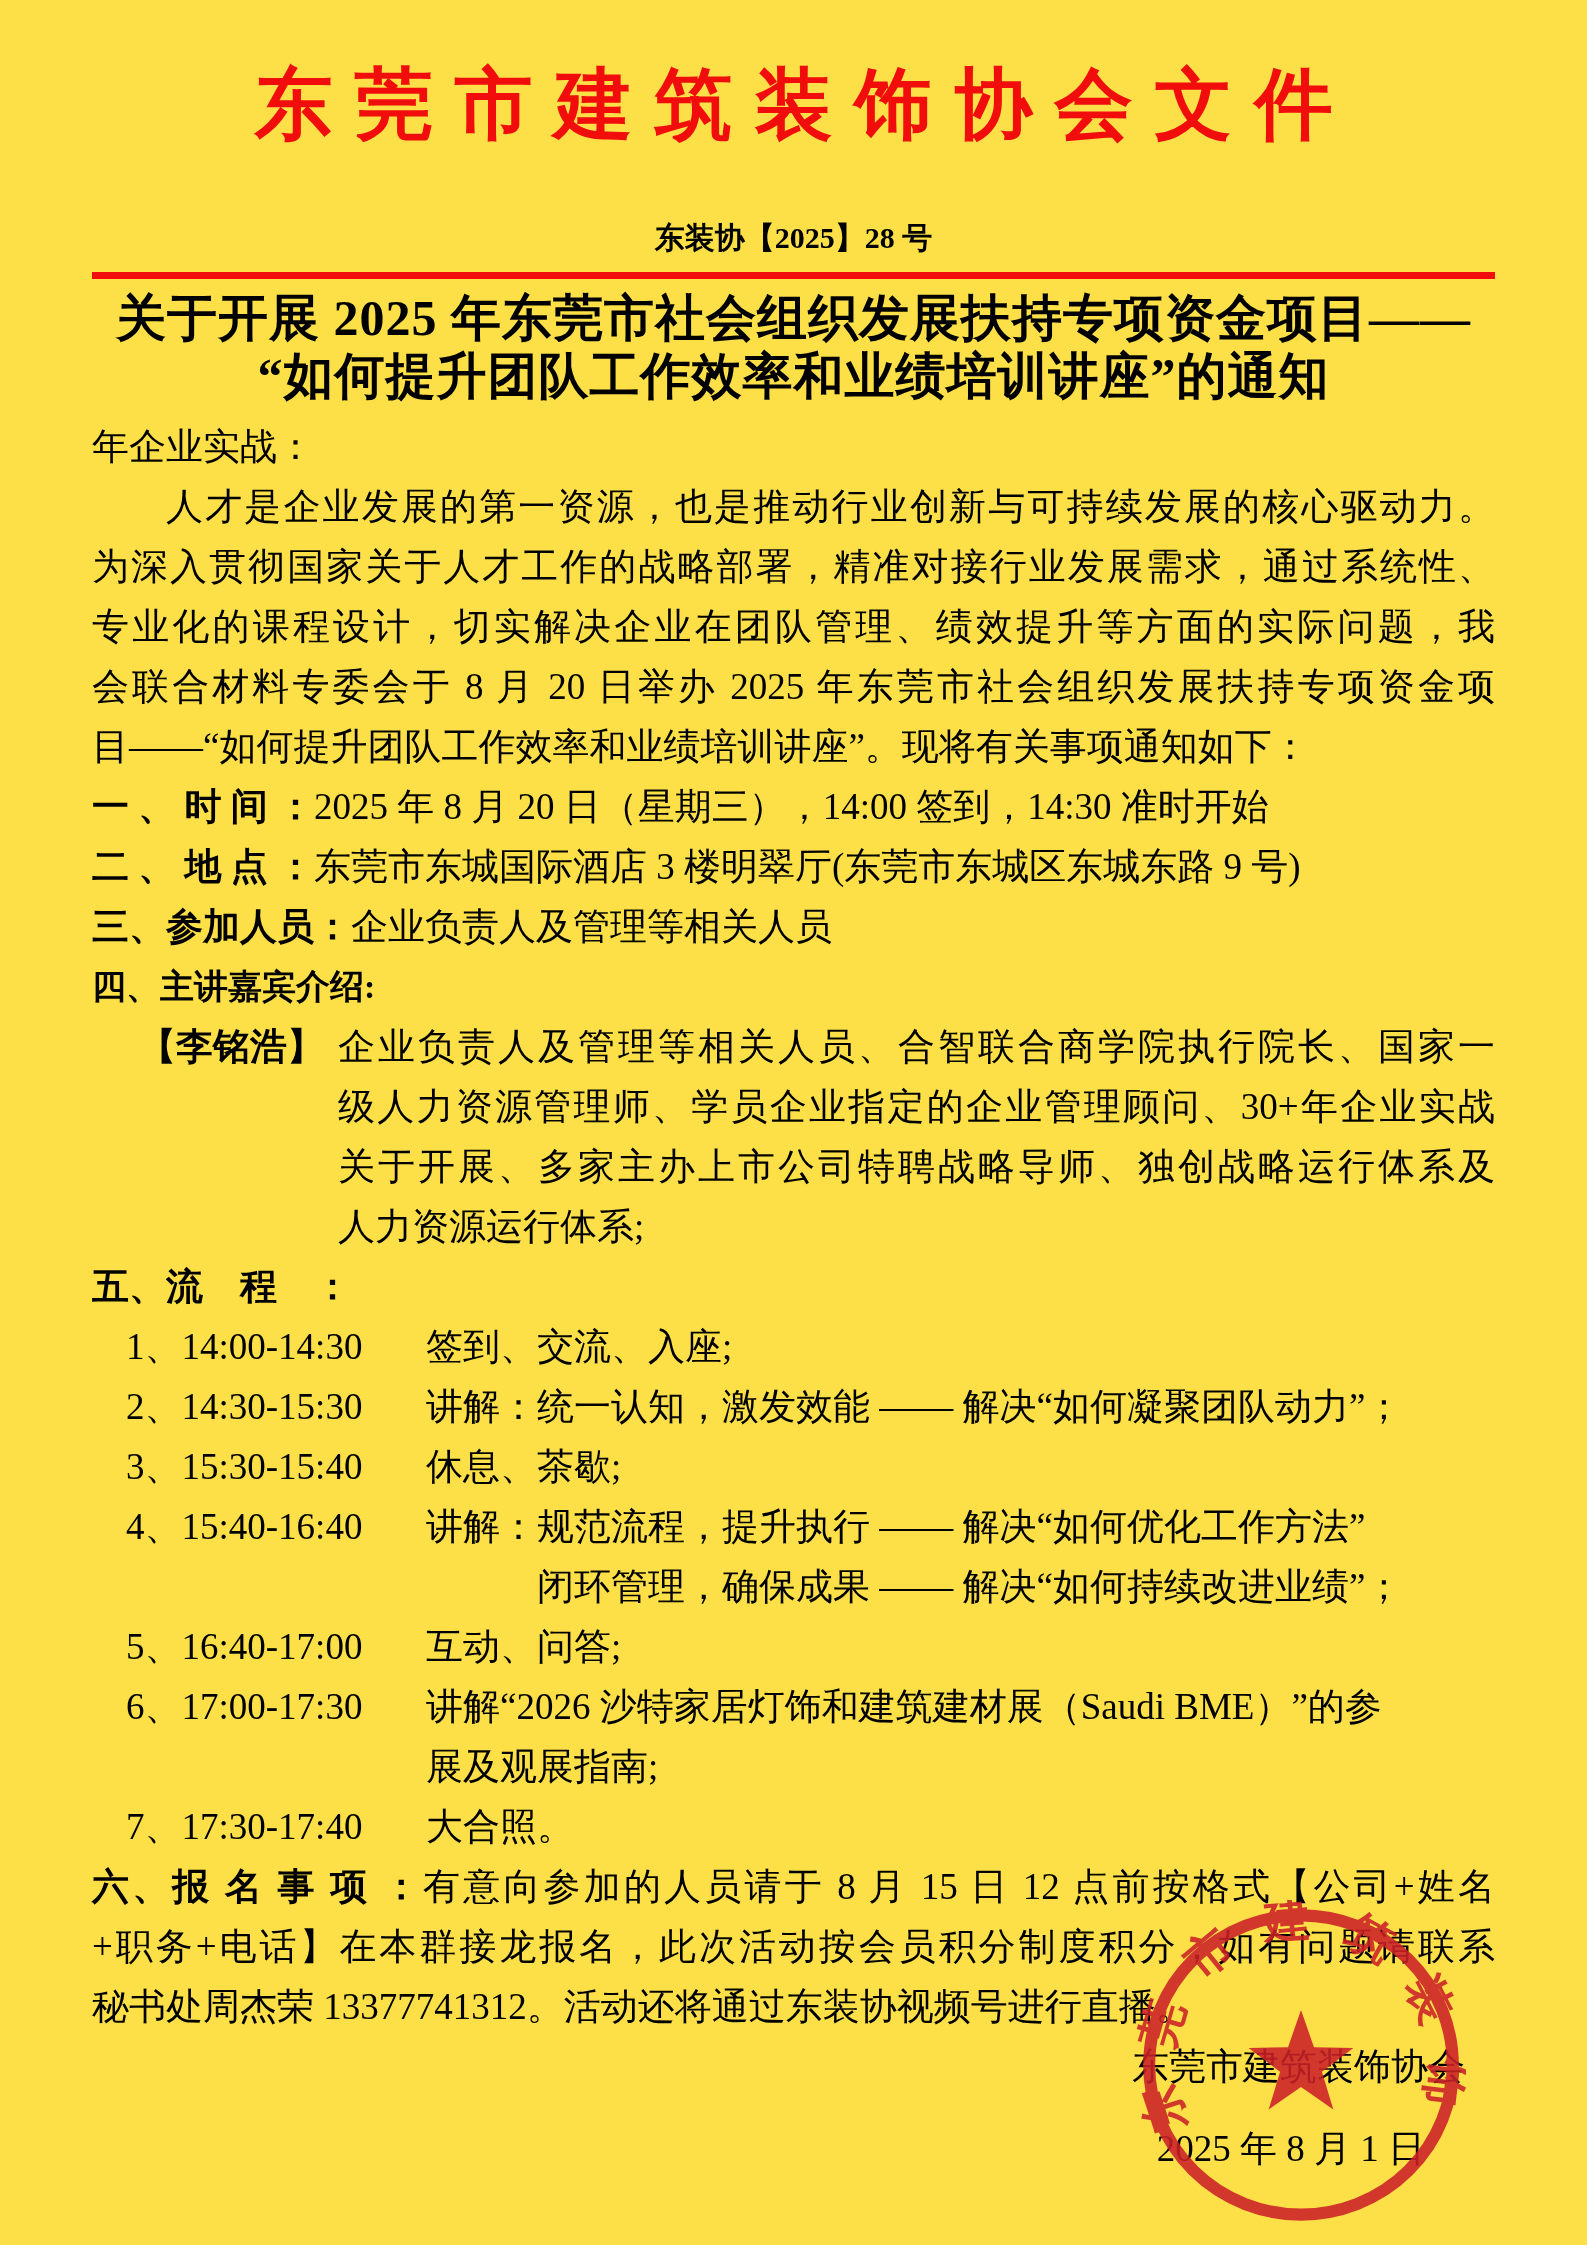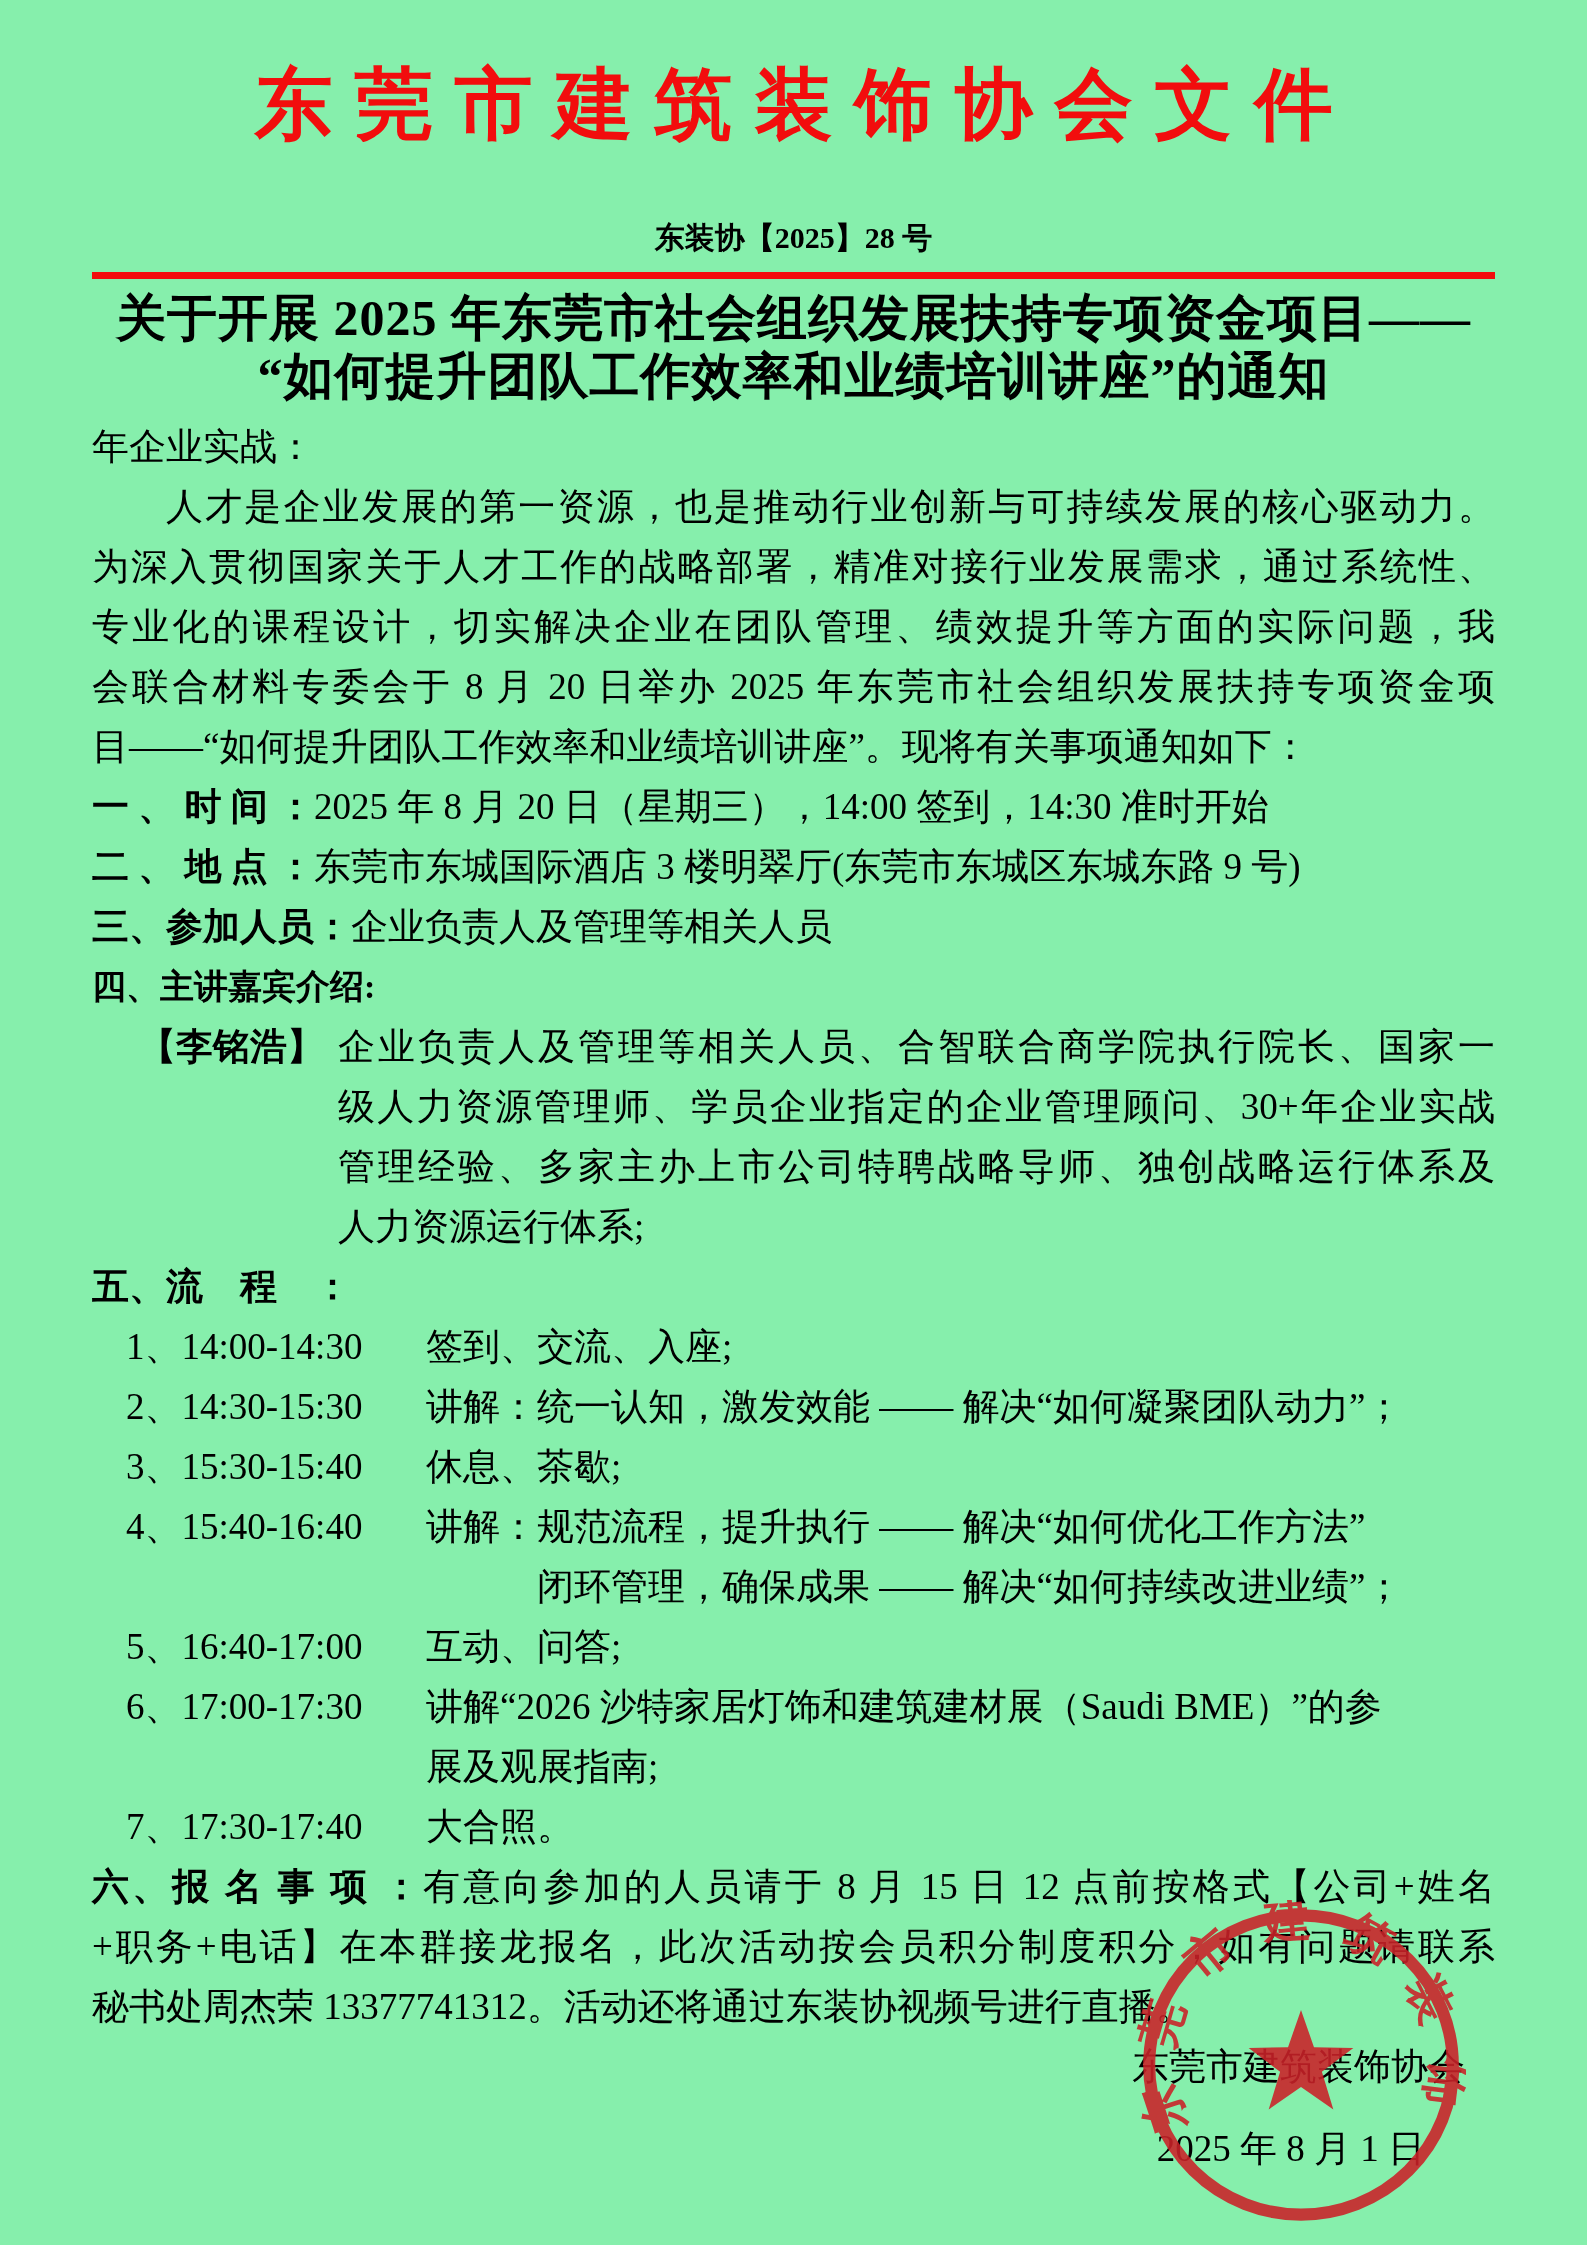--- a/index.html
+++ b/index.html
@@ -1,20 +1,20 @@
 <!DOCTYPE html>
 <html><head>
 <meta charset="utf-8">
 <style>
   html, body { margin: 0; padding: 0; background: #ffffff; }
   .page {
     position: relative;
     width: 1587px;
     height: 2245px;
-    background: #86efac;
+    background: #fde047;
     box-sizing: border-box;
     padding: 58px 92px 0 92px;
     font-family: "Liberation Serif", "DejaVu Serif", serif;
     color: #000000;
     overflow: hidden;
   }
   .org-header {
     text-align: center;
     color: #f20d0d;
     font-weight: bold;
@@ -125,21 +125,21 @@
     <span class="lbl">三、参加人员：</span><span>企业负责人及管理等相关人员</span>
   </div>
 
   <div class="sec4-heading">四、主讲嘉宾介绍:</div>
 
   <div class="speaker">
     <div class="line speaker-name">【李铭浩】</div>
     <div class="speaker-lines">
       <div class="line jst">企业负责人及管理等相关人员、合智联合商学院执行院长、国家一</div>
       <div class="line jst">级人力资源管理师、学员企业指定的企业管理顾问、30+年企业实战</div>
-      <div class="line jst">管理经验、多家主办上市公司特聘战略导师、独创战略运行体系及</div>
+      <div class="line jst">关于开展、多家主办上市公司特聘战略导师、独创战略运行体系及</div>
       <div class="line">人力资源运行体系;</div>
     </div>
   </div>
 
   <div class="line sec5-heading">五、流　程　：</div>
 
   <div>
     <div class="line agenda-row">
       <span class="agenda-time">1、14:00-14:30</span>
       <div class="agenda-desc">签到、交流、入座;</div>

